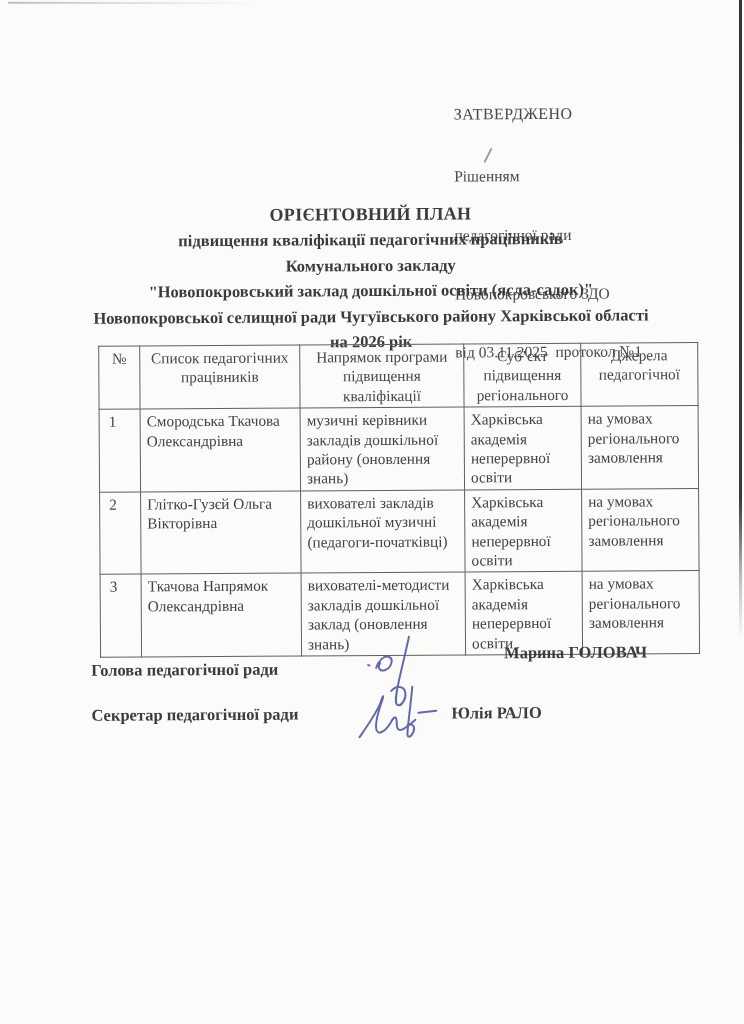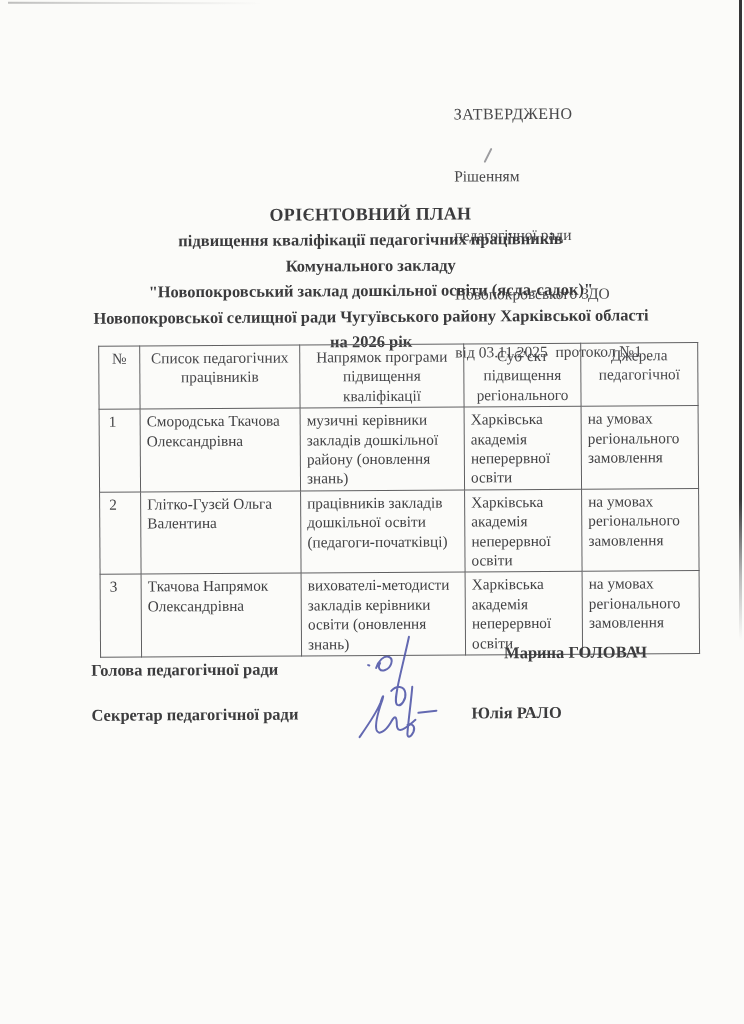--- a/index.html
+++ b/index.html
@@ -53,21 +53,21 @@
   table.plan tr.hdr td{
     text-align:center;padding:2px 2px;height:58px;color:#47474a;
   }
   table.plan tr.body td{height:74px;}
   table.plan td.num{padding-left:9px;}
   
   .sig-line{position:absolute;font-weight:bold;font-size:16.5px;color:#3c3c3e;white-space:nowrap;}
   .role1{left:90px;top:659px;}
   .name1{left:470px;top:644px;margin-left:33px;}
   .role2{left:90px;top:704px;}
-  .name2{left:470px;top:704px;}
+  .name2{left:450px;top:704px;}
   .ink{position:absolute;left:355px;top:625px;width:120px;height:140px;}
 </style>
 </head>
 <body>
 
 <div class="sheet">
 
   <div class="approval">
     <div class="l0">ЗАТВЕРДЖЕНО</div>
     <div>Рішенням</div>
@@ -104,29 +104,29 @@
     </tr>
     <tr class="body">
       <td class="num">1</td>
       <td>Смородська Ткачова Олександрівна</td>
       <td>музичні керівники закладів дошкільної району (оновлення знань)</td>
       <td>Харківська академія неперервної освіти</td>
       <td>на умовах регіонального замовлення</td>
     </tr>
     <tr class="body">
       <td class="num">2</td>
-      <td>Глітко-Гузєй Ольга Валентина</td>
-      <td>працівників закладів дошкільної освіти (педагоги-початківці)</td>
+      <td>Глітко-Гузєй Ольга Вікторівна</td>
+      <td>вихователі закладів дошкільної музичні (педагоги-початківці)</td>
       <td>Харківська академія неперервної освіти</td>
       <td>на умовах регіонального замовлення</td>
     </tr>
     <tr class="body">
       <td class="num">3</td>
       <td>Ткачова Напрямок Олександрівна</td>
-      <td>вихователі-методисти закладів керівники освіти (оновлення знань)</td>
+      <td>вихователі-методисти закладів дошкільної заклад (оновлення знань)</td>
       <td>Харківська академія неперервної освіти</td>
       <td>на умовах регіонального замовлення</td>
     </tr>
   </tbody>
     </table>
 
   <div class="sig-line role1">Голова педагогічної ради</div>
   <div class="sig-line name1">Марина ГОЛОВАЧ</div>
   <div class="sig-line role2">Секретар педагогічної ради</div>
   <div class="sig-line name2">Юлія РАЛО</div>

